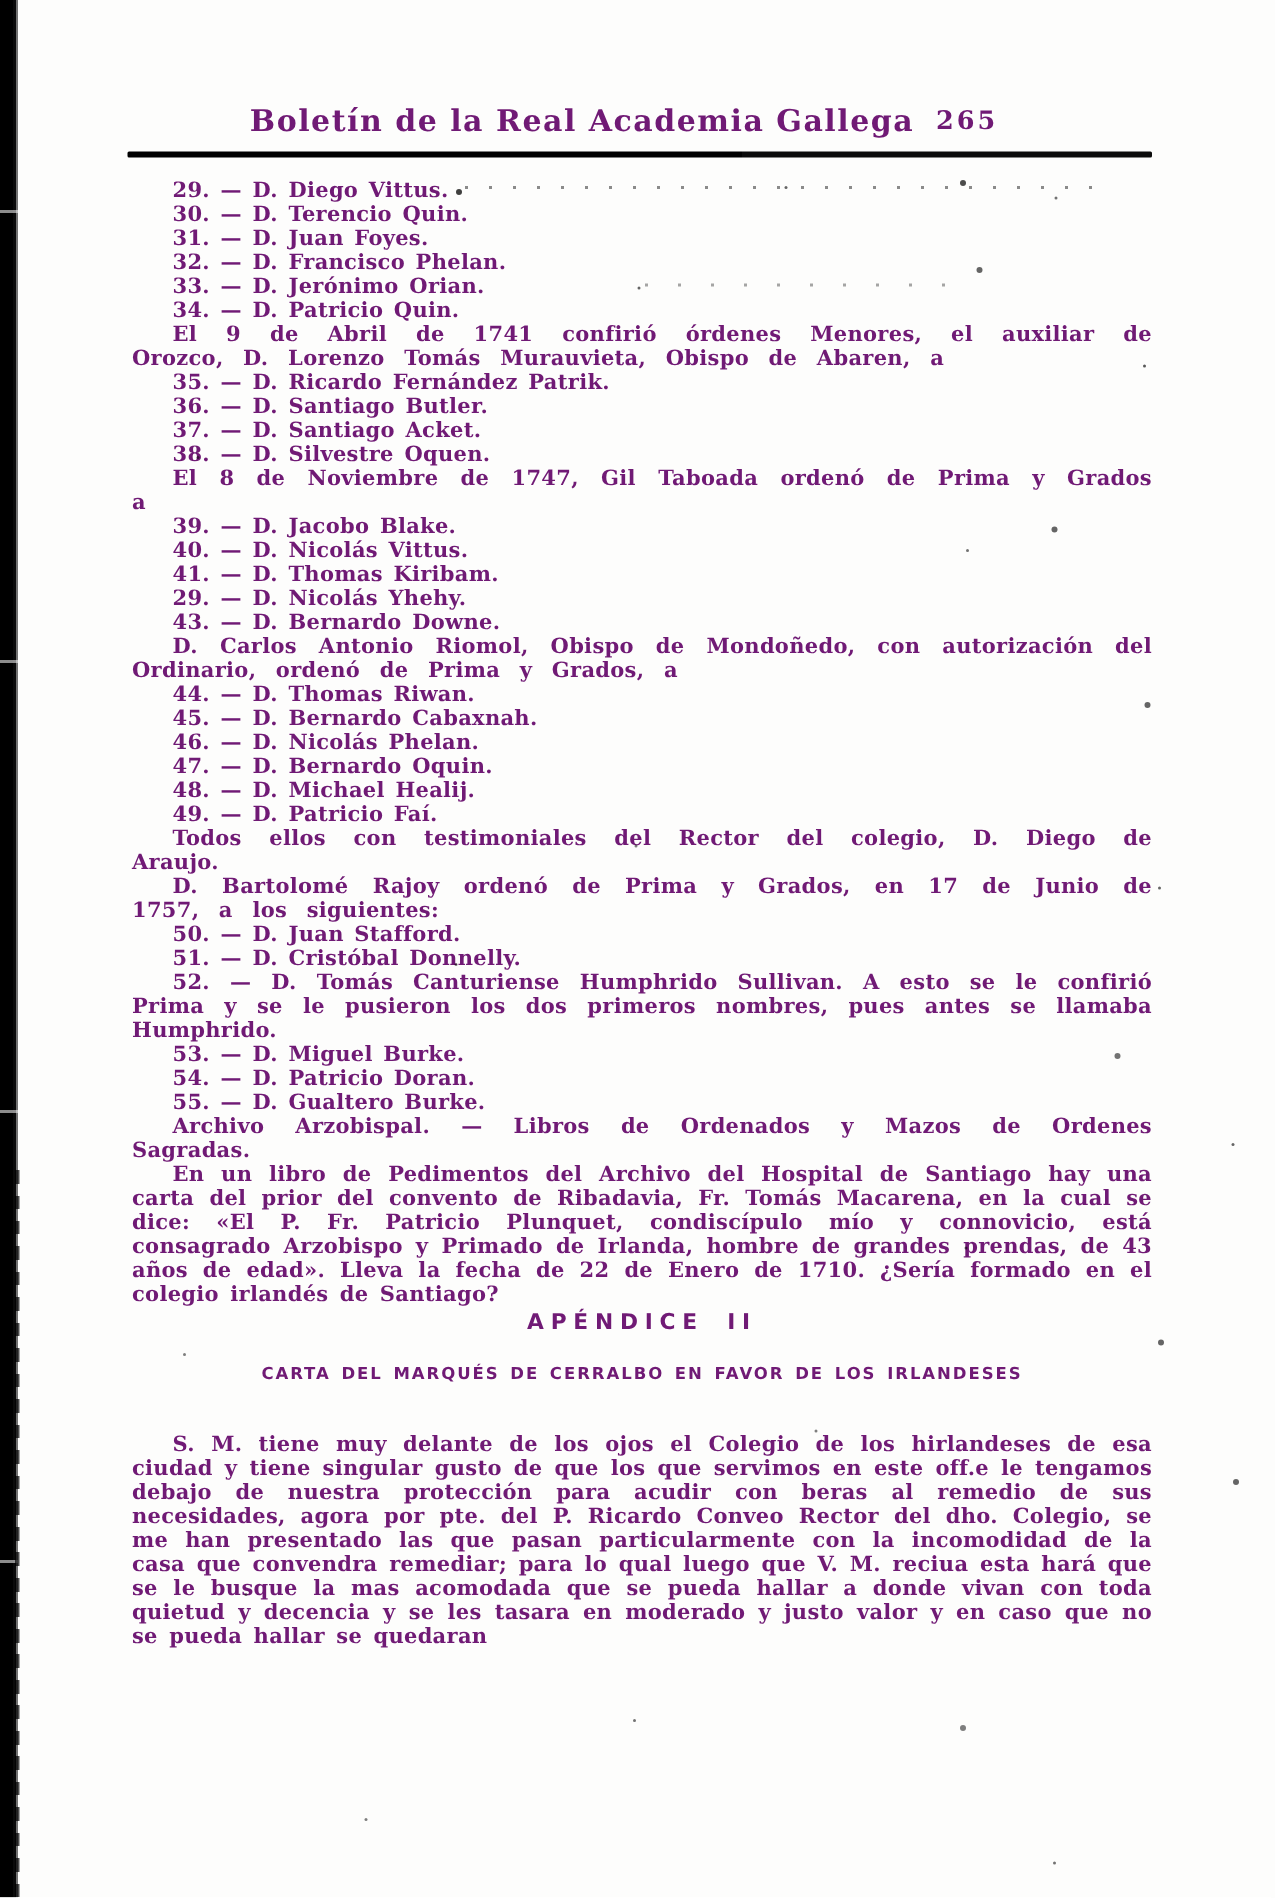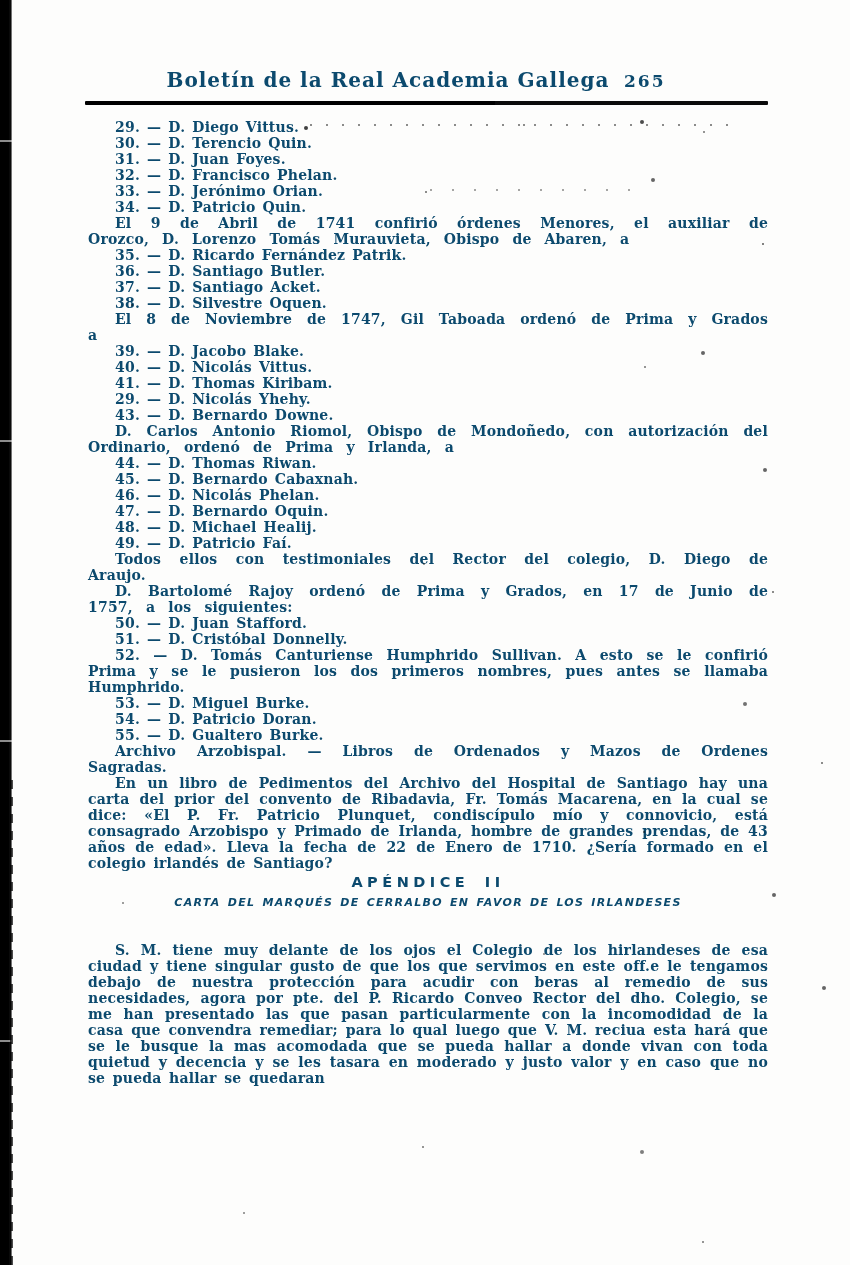--- a/index.html
+++ b/index.html
@@ -6,21 +6,21 @@
     margin: 0;
     padding: 0;
     background: #ffffff;
   }
   .scan-page {
     position: relative;
     width: 850px;
     height: 1265px;
     background: #fdfdfc;
     overflow: hidden;
-    color: #0c4a6e;
+    color: #701a75;
     font-family: "DejaVu Serif", "Liberation Serif", serif;
     font-weight: bold;
   }
 
   
   .binding-bar {
     position: absolute;
     left: 0; top: 0;
     width: 12px;
     height: 1265px;
@@ -103,22 +103,21 @@
     text-indent: 0;
     margin-top: 3px;
   }
   .block.subheading {
     font-family: "DejaVu Sans", "Liberation Sans", sans-serif;
     font-size: 11px;
     letter-spacing: 1.3px;
     word-spacing: 2px;
     text-align: center;
     text-indent: 0;
-    margin-top: 5px;
-    font-style: italic;
+    margin-top: 18px;
   }
   .block.subheading + .block.paragraph {
     margin-top: 31px;
   }
 
   
   .specks {
     position: absolute;
     left: 0; top: 0;
     width: 2px; height: 2px;
@@ -189,21 +188,21 @@
         <div class="block list-item">35. — D. Ricardo Fernández Patrik.</div>
         <div class="block list-item">36. — D. Santiago Butler.</div>
         <div class="block list-item">37. — D. Santiago Acket.</div>
         <div class="block list-item">38. — D. Silvestre Oquen.</div>
         <div class="block paragraph wide">El 8 de Noviembre de 1747, Gil Taboada ordenó de Prima y Grados a</div>
         <div class="block list-item">39. — D. Jacobo Blake.</div>
         <div class="block list-item">40. — D. Nicolás Vittus.</div>
         <div class="block list-item">41. — D. Thomas Kiribam.</div>
         <div class="block list-item">29. — D. Nicolás Yhehy.</div>
         <div class="block list-item">43. — D. Bernardo Downe.</div>
-        <div class="block paragraph wide">D. Carlos Antonio Riomol, Obispo de Mondoñedo, con autorización del Ordinario, ordenó de Prima y Irlanda, a</div>
+        <div class="block paragraph wide">D. Carlos Antonio Riomol, Obispo de Mondoñedo, con autorización del Ordinario, ordenó de Prima y Grados, a</div>
         <div class="block list-item">44. — D. Thomas Riwan.</div>
         <div class="block list-item">45. — D. Bernardo Cabaxnah.</div>
         <div class="block list-item">46. — D. Nicolás Phelan.</div>
         <div class="block list-item">47. — D. Bernardo Oquin.</div>
         <div class="block list-item">48. — D. Michael Healij.</div>
         <div class="block list-item">49. — D. Patricio Faí.</div>
         <div class="block paragraph wide">Todos ellos con testimoniales del Rector del colegio, D. Diego de Araujo.</div>
         <div class="block paragraph wide">D. Bartolomé Rajoy ordenó de Prima y Grados, en 17 de Junio de 1757, a los siguientes:</div>
         <div class="block list-item">50. — D. Juan Stafford.</div>
         <div class="block list-item">51. — D. Cristóbal Donnelly.</div>

